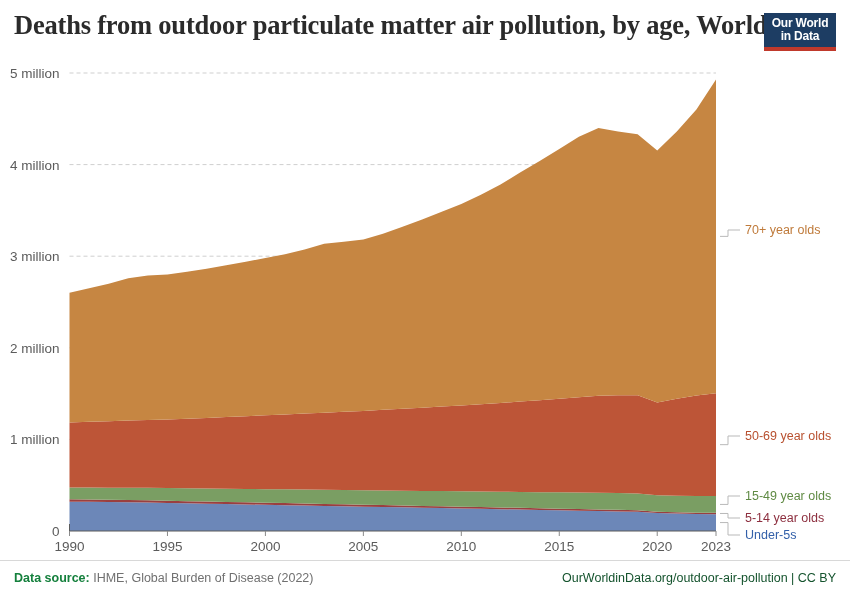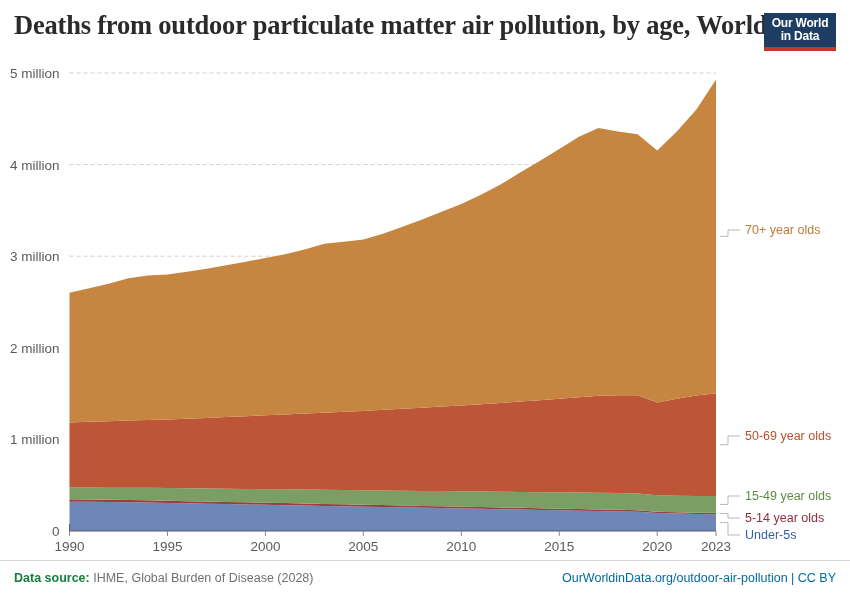--- a/index.html
+++ b/index.html
@@ -99,21 +99,21 @@
   }
   #footer-source .bold {
     font-weight: 700;
     color: #15803d;
   }
   #footer-url {
     position: absolute;
     right: 14px;
     top: 10px;
     font-size: 12.5px;
-    color: #0369a1;
+    color: #14532d;
   }
 </style>
 </head>
 <body>
 
 <div id="header">
   <div id="chart-title">Deaths from outdoor particulate matter air pollution, by age, World</div>
   <div id="owid-logo">
     <span class="l1">Our World</span>
     <span class="l2">in Data</span>
@@ -176,16 +176,16 @@
         <path d="M 720 451.4815 L 728 451.4815 L 728 456 L 740 456" fill="none" stroke="#b9b9b9" stroke-width="1"></path>
         <text x="745" y="460" class="legend-label" fill="#8d2f3f">5-14 year olds</text>
         <path d="M 720 460.57280000000003 L 728 460.57280000000003 L 728 473 L 740 473" fill="none" stroke="#b9b9b9" stroke-width="1"></path>
         <text x="745" y="477" class="legend-label" fill="#3360a9">Under-5s</text>
       </g>
   </svg>
 </div>
 
 <div id="footer">
   <div id="footer-source">
-    <span class="bold">Data source:</span><span> IHME, Global Burden of Disease (2028)</span>
+    <span class="bold">Data source:</span><span> IHME, Global Burden of Disease (2022)</span>
   </div>
   <div id="footer-url">OurWorldinData.org/outdoor-air-pollution | CC BY</div>
 </div>
 
 </body></html>

